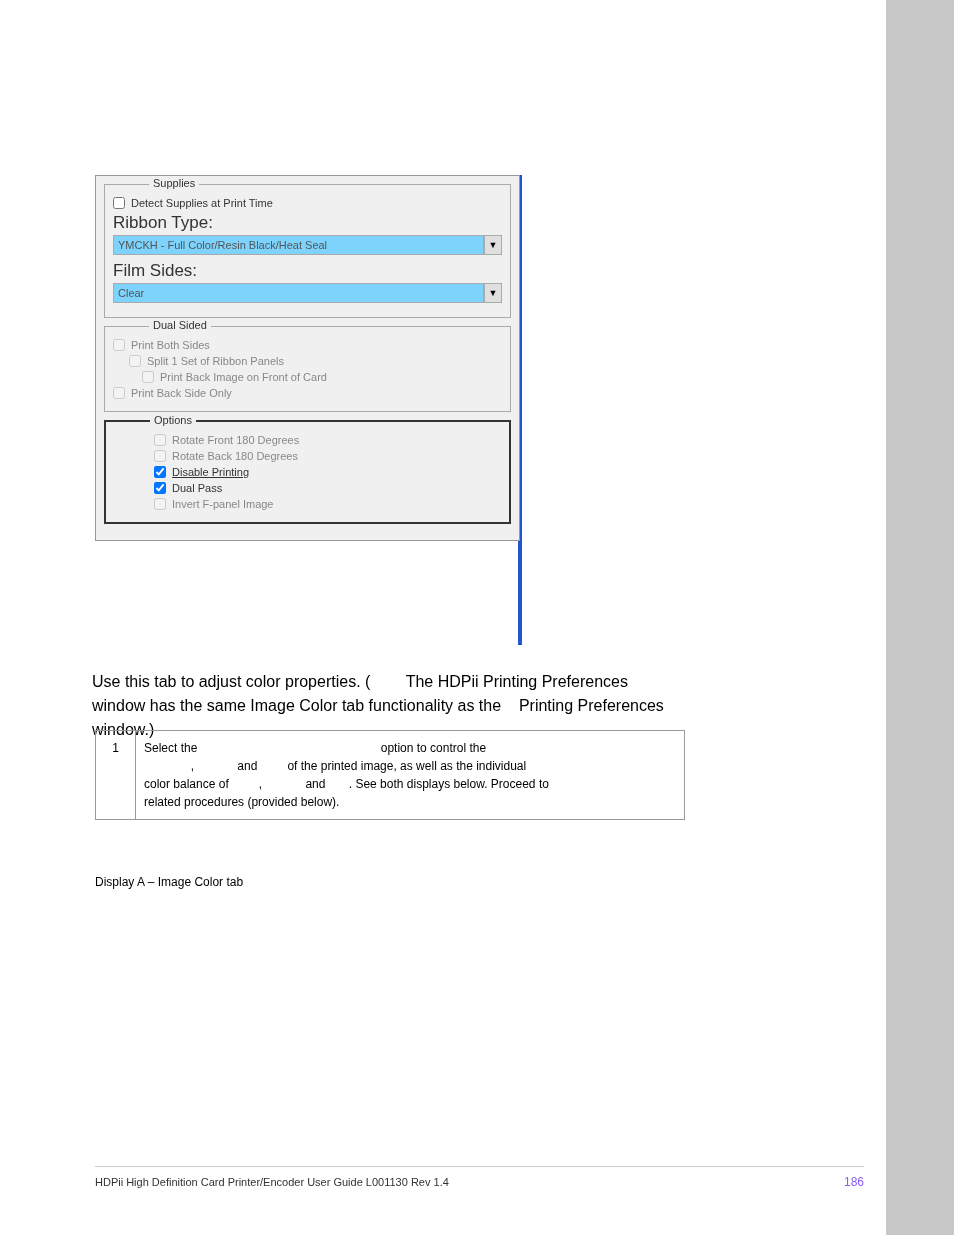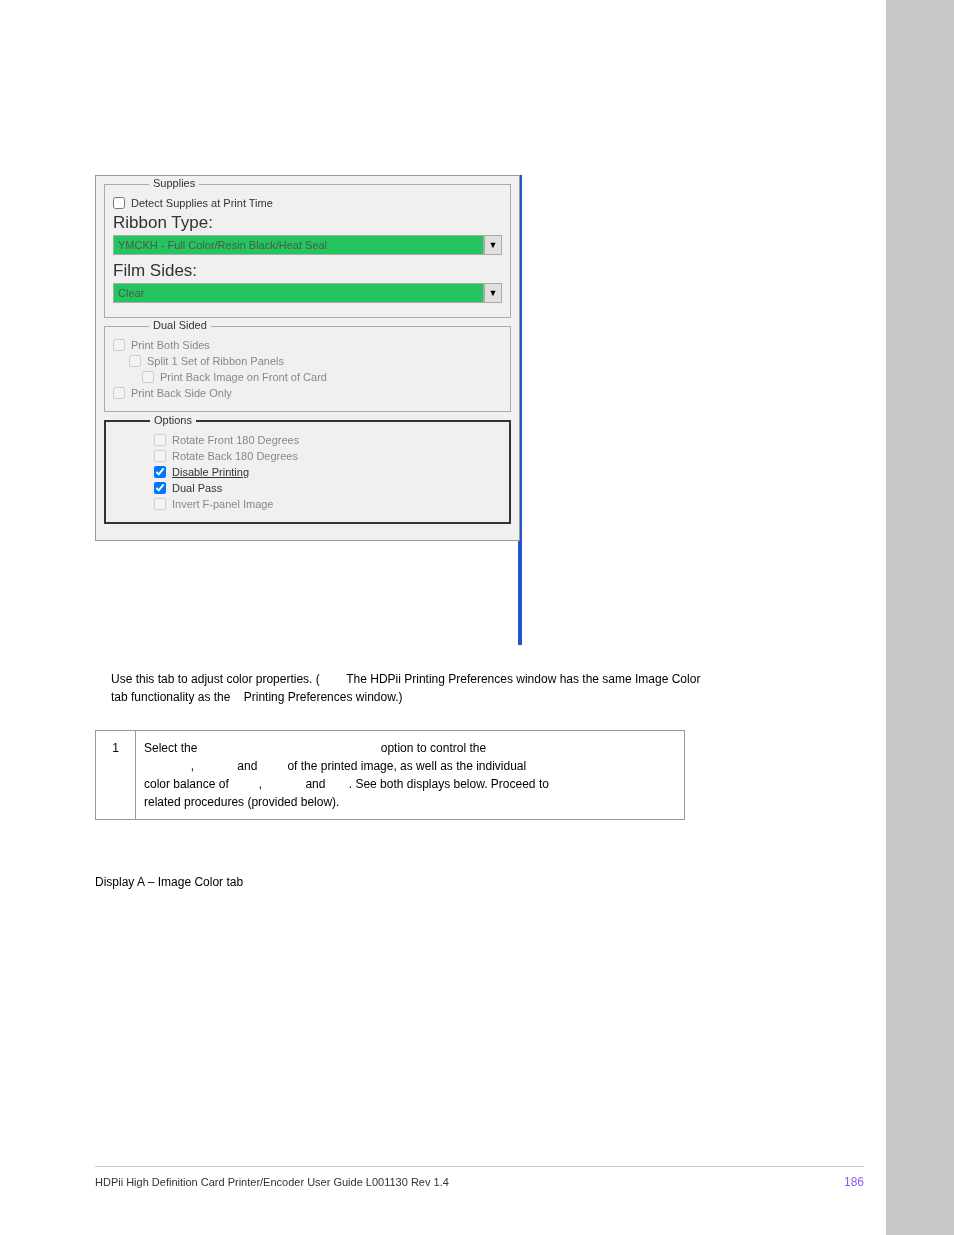--- a/index.html
+++ b/index.html
@@ -116,21 +116,21 @@
     .dropdown-wrapper {
       display: flex;
       align-items: center;
     }
 
     .dropdown-input {
       flex: 1;
       height: 20px;
       font-size: 11px;
       border: 1px solid #aaa;
-      background: #22c55e;
+      background: #7dd3fc;
       padding: 0 4px;
       color: #555;
     }
 
     .dropdown-btn {
       width: 18px;
       height: 20px;
       border: 1px solid #aaa;
       background: #e0e0e0;
       display: flex;
@@ -142,24 +142,24 @@
 
     
     .options-group {
       border: 2px solid #333;
       padding-left: 48px;
     }
 
     
     .body-text-area {
       position: absolute;
-      left: 111px;
+      left: 92px;
       top: 670px;
       width: 590px;
-      font-size: 12px;
+      font-size: 16px;
       line-height: 1.5;
       color: #000;
     }
 
     
     .instruction-table {
       position: absolute;
       left: 95px;
       top: 730px;
       width: 590px;

